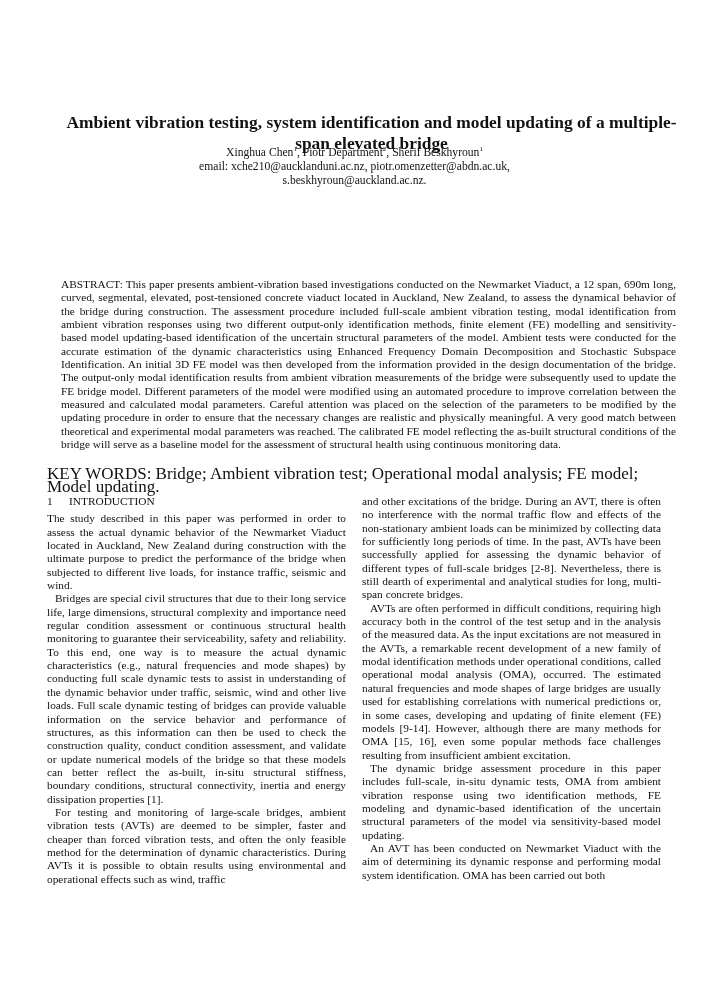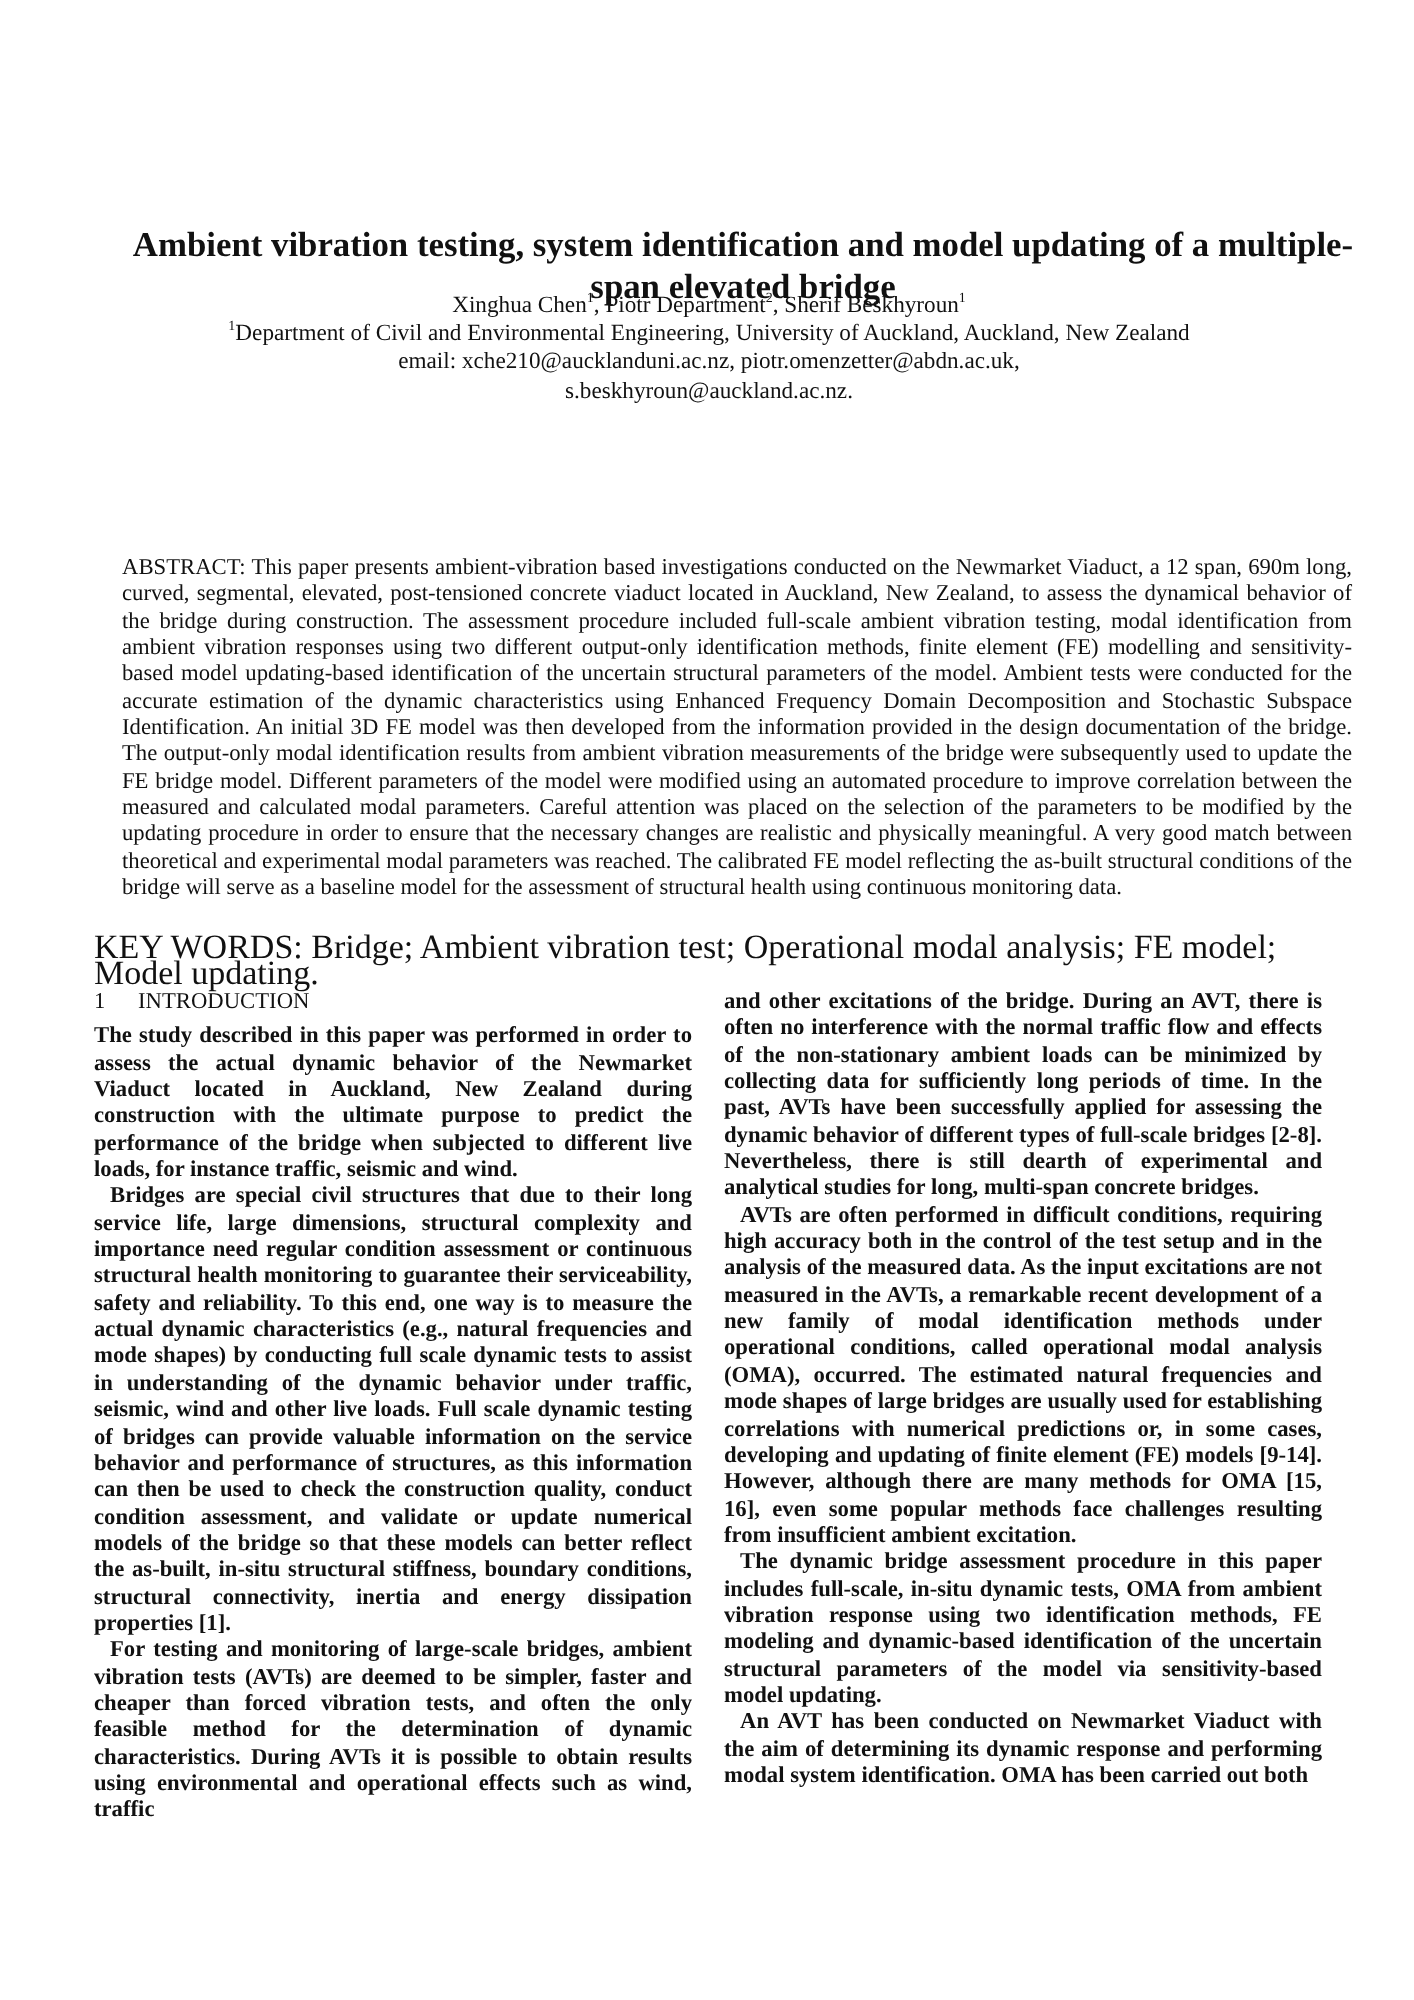--- a/index.html
+++ b/index.html
@@ -72,37 +72,33 @@
       line-height: 13.35px;
       text-align: left;
     }
     .section-heading .num {
       display: inline-block;
       width: 22px;
     }
     .col p {
       margin: 0;
       text-indent: 0;
-      font-weight: bold;
     }
     .col p.indent { text-indent: 8px; }
   </style>
 </head>
 <body>
 
 <h1 class="title">Ambient vibration testing, system identification and model updating of a multiple-span elevated bridge</h1>
 
 <div class="authors-block">
   <div>
     <span>Xinghua Chen</span><sup>1</sup>,
     <span>Piotr Department</span><sup>2</sup>,
     <span>Sherif Beskhyroun</span><sup>1</sup>
-  </div>
-  <div>
-    <sup>1</sup><span>Department of Civil and Environmental Engineering, University of Auckland, Auckland, New Zealand</span>
   </div>
   <div>email: xche210@aucklanduni.ac.nz, piotr.omenzetter@abdn.ac.uk,</div>
   <div>s.beskhyroun@auckland.ac.nz.</div>
 </div>
 
 <p class="abstract">ABSTRACT: This paper presents ambient-vibration based investigations conducted on the Newmarket Viaduct, a 12 span, 690m long, curved, segmental, elevated, post-tensioned concrete viaduct located in Auckland, New Zealand, to assess the dynamical behavior of the bridge during construction. The assessment procedure included full-scale ambient vibration testing, modal identification from ambient vibration responses using two different output-only identification methods, finite element (FE) modelling and sensitivity-based model updating-based identification of the uncertain structural parameters of the model. Ambient tests were conducted for the accurate estimation of the dynamic characteristics using Enhanced Frequency Domain Decomposition and Stochastic Subspace Identification. An initial 3D FE model was then developed from the information provided in the design documentation of the bridge. The output-only modal identification results from ambient vibration measurements of the bridge were subsequently used to update the FE bridge model. Different parameters of the model were modified using an automated procedure to improve correlation between the measured and calculated modal parameters. Careful attention was placed on the selection of the parameters to be modified by the updating procedure in order to ensure that the necessary changes are realistic and physically meaningful. A very good match between theoretical and experimental modal parameters was reached. The calibrated FE model reflecting the as-built structural conditions of the bridge will serve as a baseline model for the assessment of structural health using continuous monitoring data.</p>
 
 <p class="keywords">KEY WORDS: Bridge; Ambient vibration test; Operational modal analysis; FE model; Model updating.</p>
 
 <div class="col col-left">

